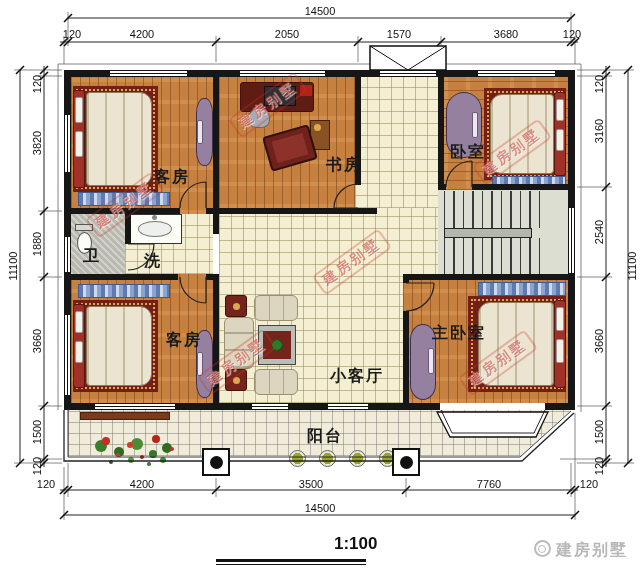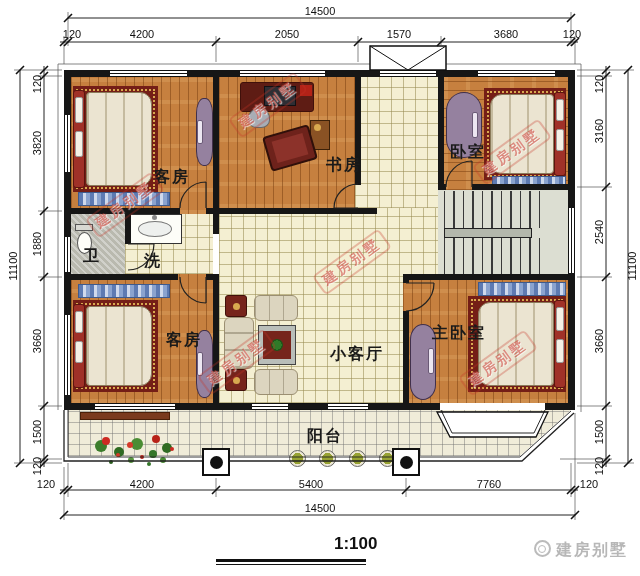--- a/index.html
+++ b/index.html
@@ -258,21 +258,21 @@
              M602,74 L610,66 M602,80 L610,72 M602,191 L610,183 M602,281 L610,273 M602,410 L610,402 M602,463 L610,455 M602,467 L610,459
              M624,74 L632,66 M624,467 L632,459" stroke="#111" stroke-width="1.6" fill="none"></path>
   </svg>
 
   <div class="label" style="left:154px;top:167px">客房</div>
   <div class="label" style="left:326px;top:155px">书房</div>
   <div class="label" style="left:450px;top:142px">卧室</div>
   <div class="label" style="left:83px;top:246px">卫</div>
   <div class="label" style="left:144px;top:251px">洗</div>
   <div class="label" style="left:166px;top:330px">客房</div>
-  <div class="label" style="left:330px;top:344px">小客厅</div>
+  <div class="label" style="left:330px;top:366px">小客厅</div>
   <div class="label" style="left:432px;top:323px">主卧室</div>
   <div class="label" style="left:307px;top:426px">阳台</div>
 
   <div class="stamp" style="left:125px;top:205px">建房别墅</div>
   <div class="stamp" style="left:268px;top:105px">建房别墅</div>
   <div class="stamp" style="left:512px;top:152px">建房别墅</div>
   <div class="stamp" style="left:237px;top:362px">建房别墅</div>
   <div class="stamp" style="left:498px;top:363px">建房别墅</div>
   <div class="stamp" style="left:352px;top:262px">建房别墅</div>
 
@@ -295,21 +295,21 @@
   <span class="dimv" style="left:632px;top:266px">11100</span>
   <span class="dimv" style="left:599px;top:84px">120</span>
   <span class="dimv" style="left:599px;top:131px">3160</span>
   <span class="dimv" style="left:599px;top:232px">2540</span>
   <span class="dimv" style="left:599px;top:341px">3660</span>
   <span class="dimv" style="left:599px;top:432px">1500</span>
   <span class="dimv" style="left:599px;top:466px">120</span>
 
   <span class="dim" style="left:46px;top:484px">120</span>
   <span class="dim" style="left:142px;top:484px">4200</span>
-  <span class="dim" style="left:311px;top:484px">5400</span>
+  <span class="dim" style="left:311px;top:484px">3500</span>
   <span class="dim" style="left:489px;top:484px">7760</span>
   <span class="dim" style="left:589px;top:484px">120</span>
   <span class="dim" style="left:320px;top:508px">14500</span>
 
   <div class="abs" style="left:334px;top:534px;z-index:6;font-size:17px;font-weight:bold;color:#111">1:100</div>
   <div class="title-underline1" style="left:216px;top:559px;width:150px"></div>
   <div class="title-underline2" style="left:216px;top:564px;width:150px"></div>
 
   <div class="brandcircle" style="left:534px;top:540px"></div>
   <div class="brand" style="left:556px;top:540px">建房别墅</div>

